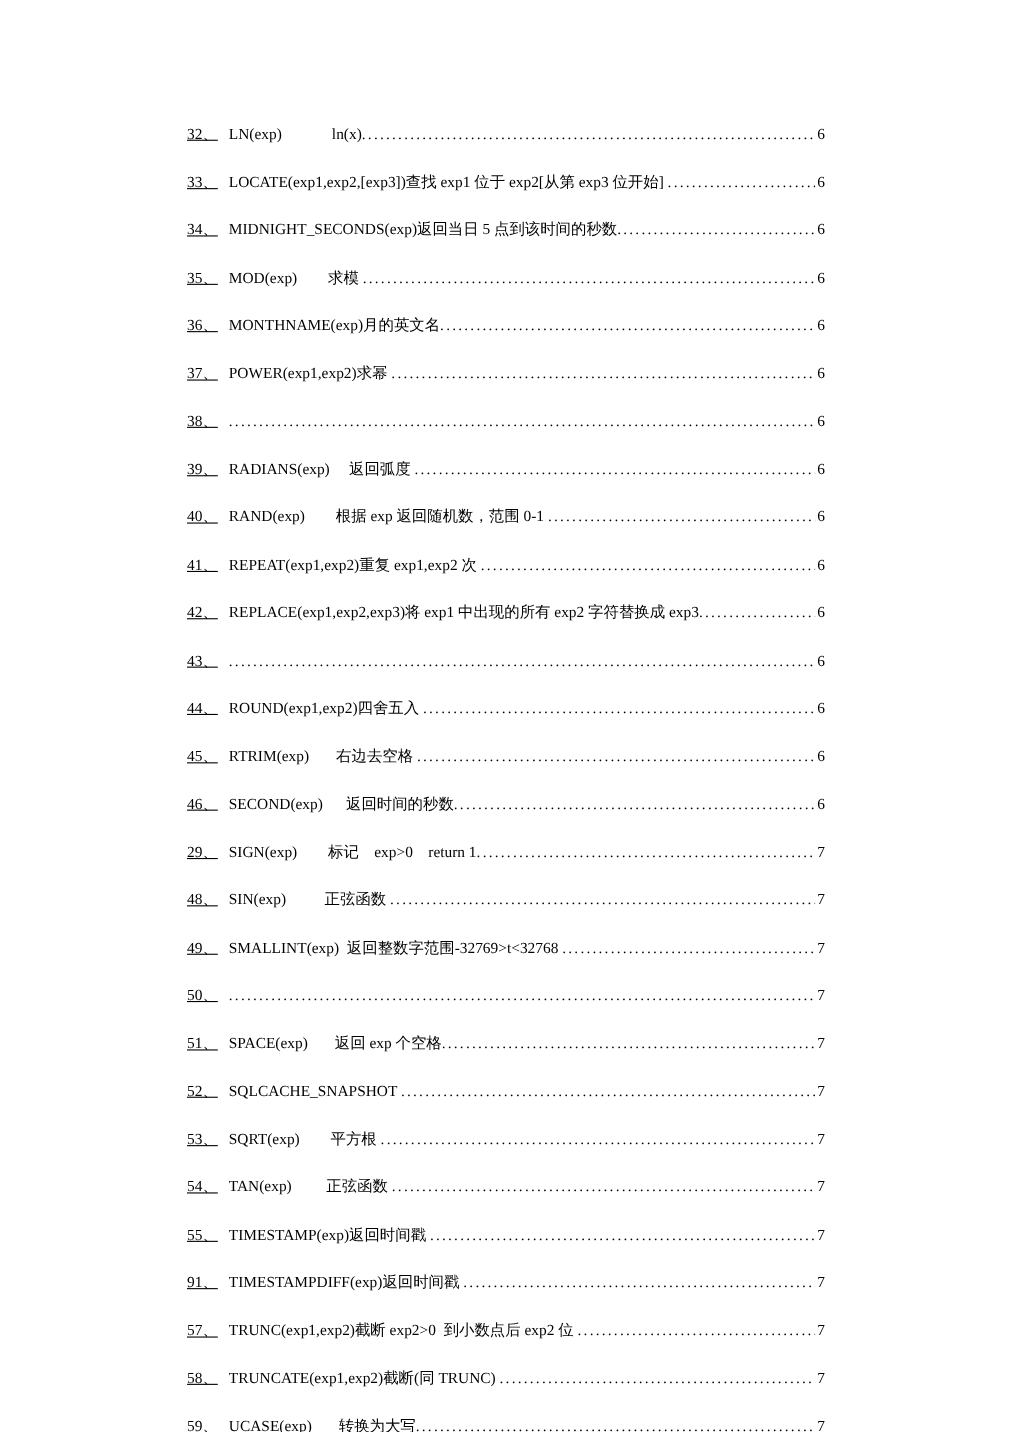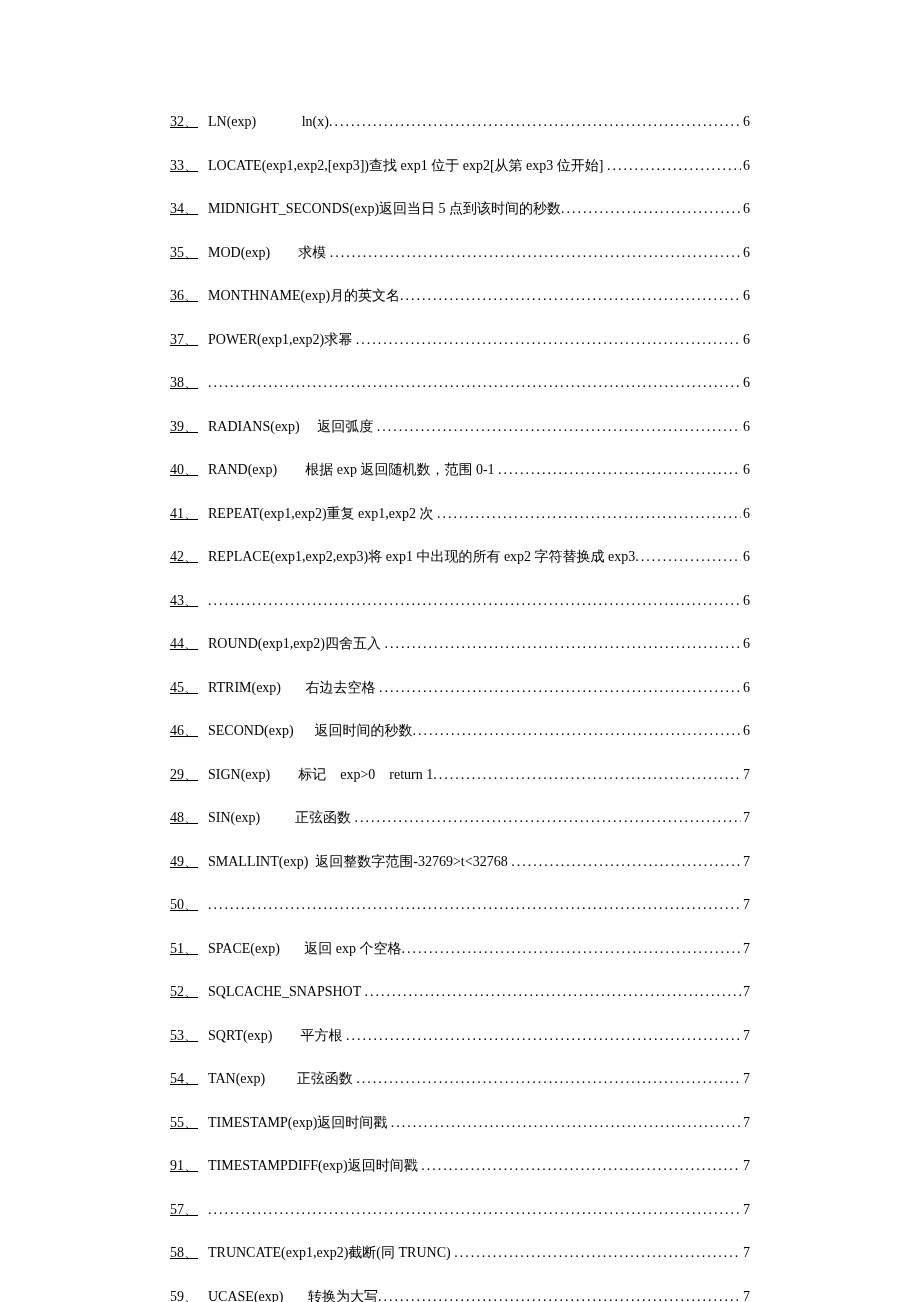--- a/index.html
+++ b/index.html
@@ -192,20 +192,21 @@
       <span class="pg">7</span>
     </div>
     <div class="toc-line">
       <span class="num">91、</span>
       <span class="label">TIMESTAMPDIFF(exp)返回时间戳 </span>
       <span class="dots"></span>
       <span class="pg">7</span>
     </div>
     <div class="toc-line">
       <span class="num">57、</span>
+      <span class="label">TRUNC(exp1,exp2)截断 exp2&gt;0  到小数点后 exp2 位 </span>
       <span class="dots"></span>
       <span class="pg">7</span>
     </div>
     <div class="toc-line">
       <span class="num">58、</span>
       <span class="label">TRUNCATE(exp1,exp2)截断(同 TRUNC) </span>
       <span class="dots"></span>
       <span class="pg">7</span>
     </div>
     <div class="toc-line">

